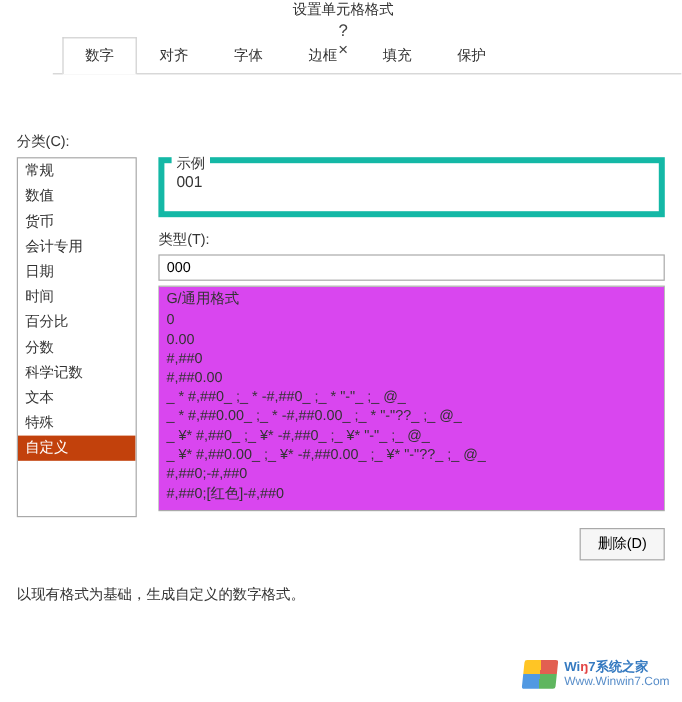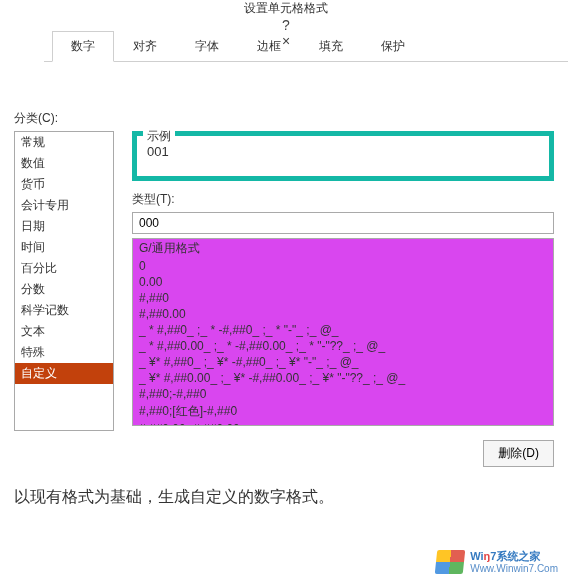--- a/index.html
+++ b/index.html
@@ -114,21 +114,21 @@
   }
   .btn {
     border: 1px solid #a9a9a9;
     background: #f6f6f6;
     padding: 4px 14px;
     font-size: 12px;
     font-family: inherit;
   }
   .hint {
     margin-top: 20px;
-    font-size: 16px;
+    font-size: 12px;
   }
   
   .watermark {
     position: absolute;
     right: 10px; bottom: 10px;
     display: flex; align-items: center; gap: 6px;
     opacity: 0.85;
     font-size: 11px;
     line-height: 1.2;
   }

